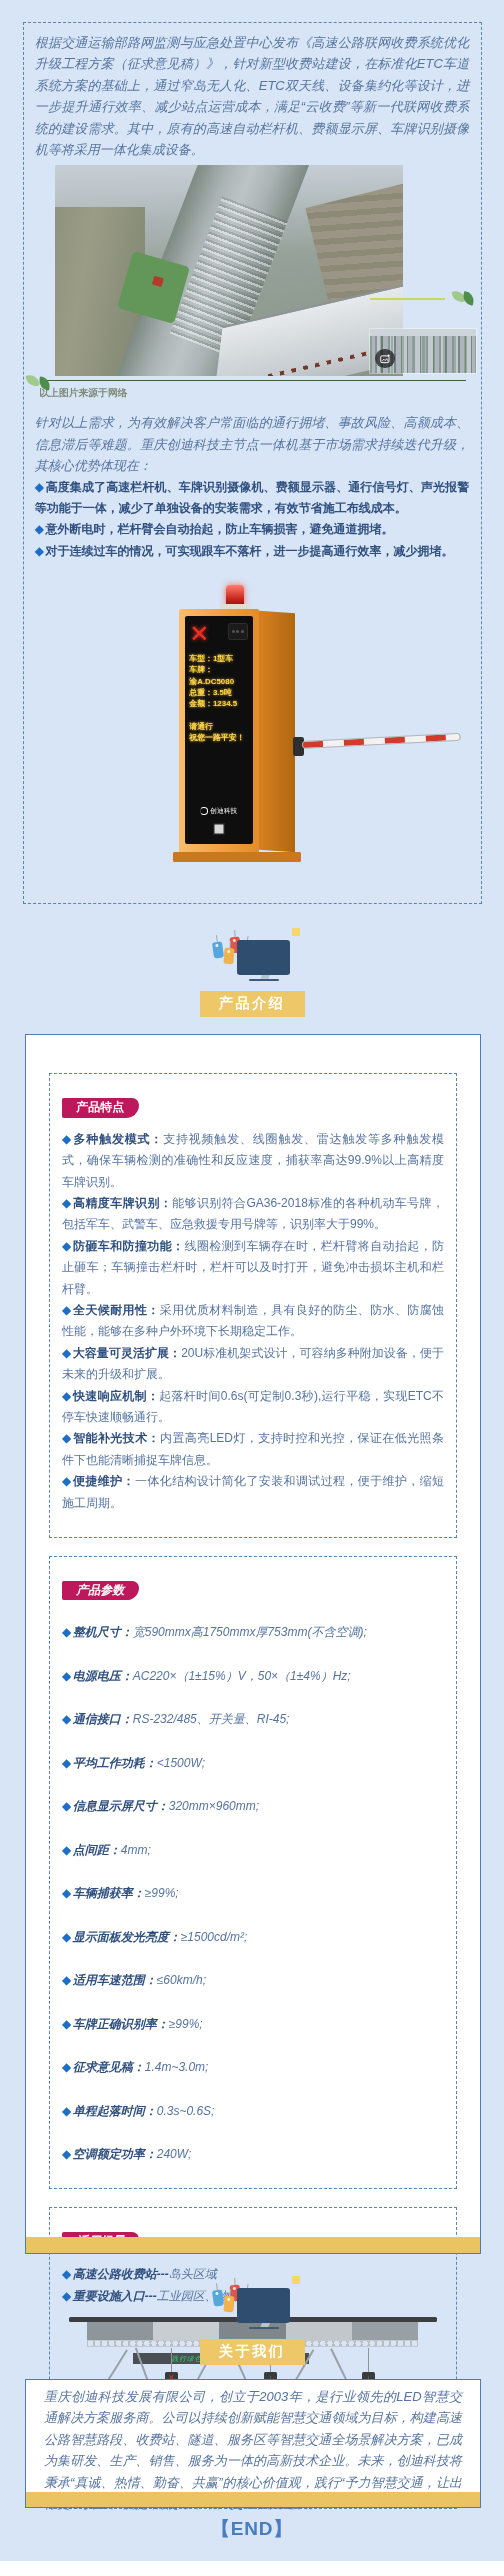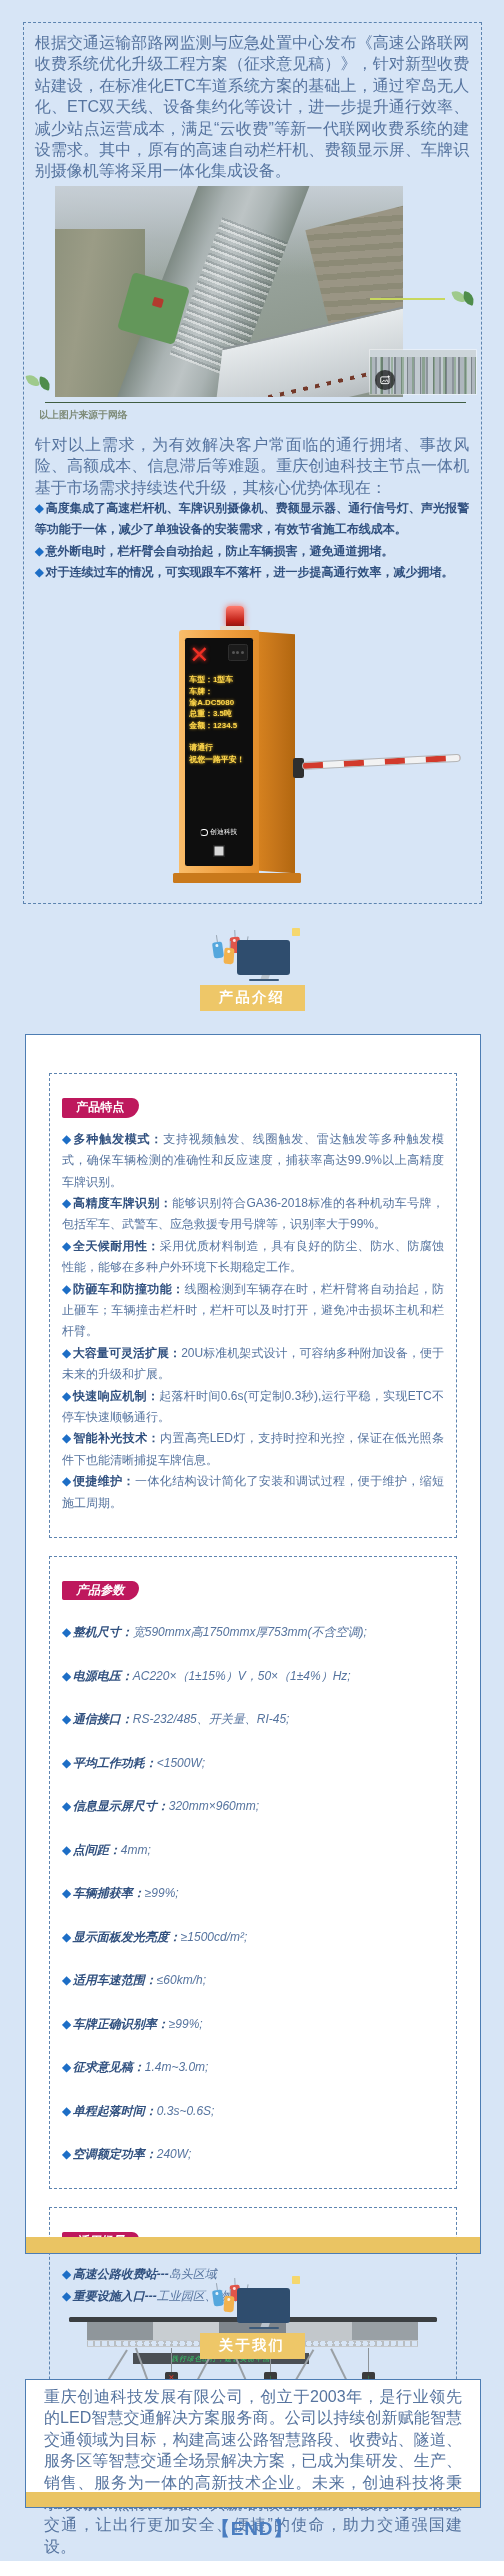--- a/index.html
+++ b/index.html
@@ -2,21 +2,21 @@
 <html style="font-size:12px"><head>
 <meta charset="utf-8">
 <style>
   * { margin:0; padding:0; box-sizing:border-box; }
   body { width:504px; font-family:"Liberation Sans","DejaVu Sans",sans-serif; background:#fff; }
   #page { position:relative; width:504px; height:2576px; background:#d7e5f6; overflow:hidden; }
 
   
   .sec1 { position:absolute; left:22.5px; top:22px; width:459px; height:882px;
           border:0.8px dashed #5d84b0; padding:9px 11.3px 0; }
-  .para { font-size:16px; line-height:21.4px; text-align:justify; color:#56749f; }
+  .para { font-size:13px; line-height:21.4px; text-align:justify; color:#56749f;font-style:italic; }
   .hero { position:relative; width:348px; height:211px; margin:4.5px 0 0 20px;
           background:#8f9a90; }
   .h-core { position:absolute; inset:0; overflow:hidden;
             background:linear-gradient(165deg,#b7c0c3 0%,#a8b2b2 22%,#98a39c 45%,#8f9a90 70%,#8a948b 100%); }
   .h-sky { position:absolute; top:0; left:0; right:0; height:42%;
            background:linear-gradient(180deg,rgba(199,207,214,.95),rgba(180,188,191,.55) 60%,rgba(180,188,191,0)); }
   .h-fieldL { position:absolute; left:-4%; top:20%; width:30%; height:85%;
               background:linear-gradient(100deg,#8a8f7a,#9b9c86 40%,#7d8570),
               repeating-linear-gradient(25deg,rgba(90,80,60,.22) 0 6px,rgba(0,0,0,0) 6px 15px); }
   .h-fieldR { position:absolute; right:-5%; top:14%; width:30%; height:48%; transform:rotate(-14deg);
@@ -98,21 +98,21 @@
   .tag-blue   { left:6px;  top:10.5px; background:#55a7dd; transform:rotate(-8deg); }
   .tag-orange { left:16.5px; top:16.5px; background:#f2b24e; transform:rotate(4deg); }
   .tag-red    { left:22.5px; top:6px;  background:#e0554a; transform:rotate(-3deg); }
   .tag-green  { left:33px; top:12px; background:#7cb84f; transform:rotate(10deg); }
   .mon { position:absolute; right:7.5px; top:9px; width:53px; height:35px; background:#2f4d6e; border-radius:3px; padding:2.3px; }
   .mon-screen { width:100%; height:100%; border-radius:1.5px;
       background:linear-gradient(115deg,#8ecdf0 28%,#cfeafc 28% 42%,#8ecdf0 42% 52%,#cfeafc 52% 62%,#8ecdf0 62%); }
   .mon-note { position:absolute; right:-3px; top:-3px; width:8.3px; height:8.3px; background:#f5d76e; border-radius:0.8px; }
   .mon-stand { position:absolute; right:28.5px; top:44px; width:7.5px; height:5.3px; background:#b9c3cc; transform:skewX(-18deg); }
   .mon-foot { position:absolute; right:18px; top:48px; width:30px; height:2.3px; background:#3c5a79; border-radius:1.5px; }
-  .banner { width:105px; height:25.5px; margin:6px auto 0; background:#eec768; color:#fff;
+  .banner { width:105px; height:25.5px; margin:12px auto 0; background:#eec768; color:#fff;
             font-size:14.3px; font-weight:bold; line-height:25.5px; letter-spacing:2.3px; }
 
   
   .card { position:absolute; left:25px; width:456px; background:#fff; border:0.8px solid #4d7db3; }
   .card1 { top:1034px; height:1220px; }
   .card2 { top:2379px; height:129px; padding:6px 18px 0; }
   .gold-strip { position:absolute; left:0; right:0; bottom:0; height:16.5px; background:#eac463; }
   .card2 .gold-strip { height:15px; }
   .inner { border:0.8px dashed #5d84b0; margin:0 23px; padding:0 12px 22.5px; }
   .inner.first { margin-top:38px; }
@@ -262,23 +262,23 @@
   <section class="card card1">
 
     <div class="inner first">
       <span class="tab">产品特点</span>
       <div class="flist">
 
           <div class="item"><span class="dmd">◆</span><span class="term">多种触发模式：</span><span>支持视频触发、线圈触发、雷达触发等多种触发模式，确保车辆检测的准确性和反应速度，捕获率高达99.9%以上高精度车牌识别。</span></div>
 
           <div class="item"><span class="dmd">◆</span><span class="term">高精度车牌识别：</span><span>能够识别符合GA36-2018标准的各种机动车号牌，包括军车、武警车、应急救援专用号牌等，识别率大于99%。</span></div>
 
+          <div class="item"><span class="dmd">◆</span><span class="term">防砸车和防撞功能：</span><span>线圈检测到车辆存在时，栏杆臂将自动抬起，防止砸车；车辆撞击栏杆时，栏杆可以及时打开，避免冲击损坏主机和栏杆臂。</span></div>
+
           <div class="item"><span class="dmd">◆</span><span class="term">全天候耐用性：</span><span>采用优质材料制造，具有良好的防尘、防水、防腐蚀性能，能够在多种户外环境下长期稳定工作。</span></div>
-
-          <div class="item"><span class="dmd">◆</span><span class="term">防砸车和防撞功能：</span><span>线圈检测到车辆存在时，栏杆臂将自动抬起，防止砸车；车辆撞击栏杆时，栏杆可以及时打开，避免冲击损坏主机和栏杆臂。</span></div>
 
           <div class="item"><span class="dmd">◆</span><span class="term">大容量可灵活扩展：</span><span>20U标准机架式设计，可容纳多种附加设备，便于未来的升级和扩展。</span></div>
 
           <div class="item"><span class="dmd">◆</span><span class="term">快速响应机制：</span><span>起落杆时间0.6s(可定制0.3秒),运行平稳，实现ETC不停车快速顺畅通行。</span></div>
 
           <div class="item"><span class="dmd">◆</span><span class="term">智能补光技术：</span><span>内置高亮LED灯，支持时控和光控，保证在低光照条件下也能清晰捕捉车牌信息。</span></div>
 
           <div class="item"><span class="dmd">◆</span><span class="term">便捷维护：</span><span>一体化结构设计简化了安装和调试过程，便于维护，缩短施工周期。</span></div>
         </div>
     </div>

